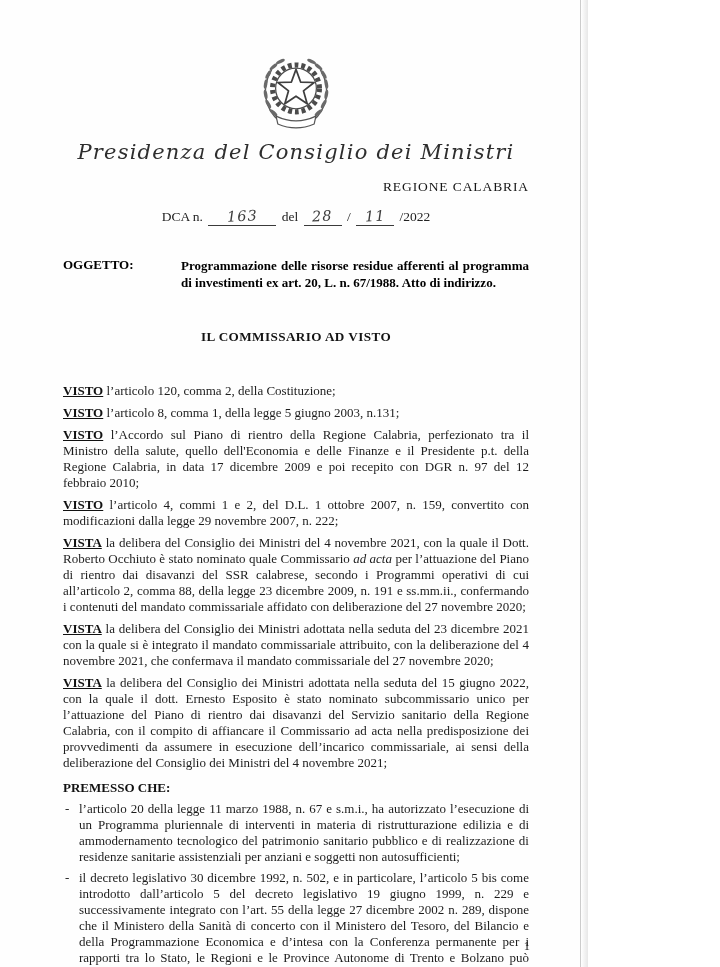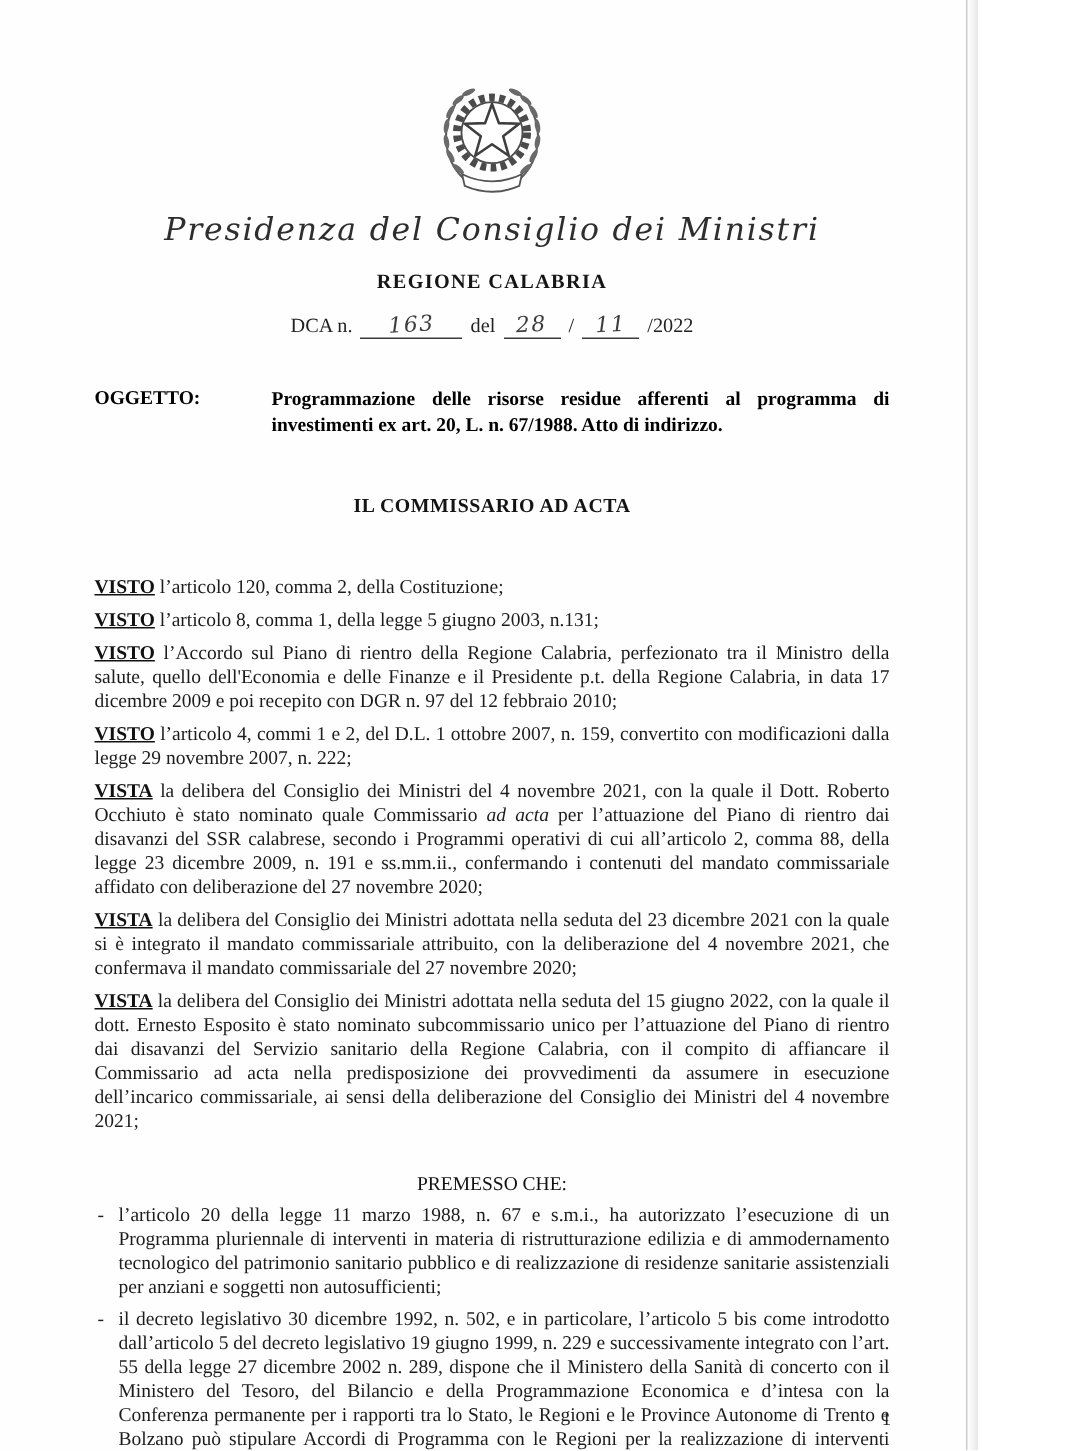--- a/index.html
+++ b/index.html
@@ -1,53 +1,53 @@
 <!DOCTYPE html>
 <html><head>
 <meta charset="utf-8">
 <style>
   html,body { margin:0; padding:0; background:#ffffff; }
   .page {
-    position:relative; width:652px; height:967px; background:#fefefe;
+    position:relative; width:588px; height:967px; background:#fefefe;
     font-family:"Liberation Serif", serif; color:#1c1c1c; overflow:hidden;
   }
   .scan-edge {
     position:absolute; top:0; right:0; width:7px; height:100%;
     background:linear-gradient(to right,#ffffff,#e7e7e7);
     border-left:1px solid #cccccc;
   }
   .content { padding:0 59px 0 63px; }
   .center { text-align:center; }
   .emblem-wrap { margin-top:52px; }
   .script-title {
     font-family:"DejaVu Serif", serif; font-style:italic;
     font-size:21px; letter-spacing:1.2px; color:#2e2e2e; margin-top:6px;
   }
   .region-title {
-    font-weight:bold; font-size:13.5px; letter-spacing:0.9px; margin-top:15px; color:#151515;
+    font-weight:normal; font-size:13.5px; letter-spacing:0.9px; margin-top:15px; color:#151515;text-align:right;
   }
   .dca-line { margin-top:13px; font-size:13.5px; color:#222; }
   .dca-field {
     display:inline-block; border-bottom:1.3px solid #3a3a3a; text-align:center; margin:0 2px;
   }
   .dca-field.num { width:68px; }
   .dca-field.sm { width:38px; }
   .hand {
     display:inline-block; font-family:"DejaVu Serif", serif; font-style:italic;
     font-size:14.5px; color:#3d3d3d; transform:rotate(-3deg); letter-spacing:1px;
   }
   .dca-year { font-weight:normal; }
   .oggetto { display:flex; margin-top:31px; font-weight:bold; font-size:13px; color:#000000; }
   .oggetto-label { flex:none; width:86px; }
   .oggetto-text { text-align:justify; line-height:17px;margin-left:32px; }
   .heading { text-align:center; font-weight:bold; font-size:13.2px; letter-spacing:0.4px; margin-top:38px; color:#141414; }
   .body-text { margin-top:38px; }
   .para { text-align:justify; font-size:13px; line-height:16px; margin-top:6px; }
   .para b { color:#111;text-decoration:underline; }
-  .premesso-heading { font-weight:normal; font-size:13px; margin-top:26px; color:#111;text-align:center; }
+  .premesso-heading { font-weight:bold; font-size:13px; margin-top:9px; color:#111; }
   .bullet { position:relative; padding-left:16px; text-align:justify; font-size:13px; line-height:16px; margin-top:5px; }
   .bullet .dash { position:absolute; left:2px; top:0; }
   .page-num { position:absolute; right:58px; bottom:13px; font-size:12.5px; color:#222; }
 </style>
 </head>
 <body>
 
 <div class="page">
 
   <div class="content">
@@ -90,21 +90,21 @@
         <span class="dca-field sm"><span class="hand">11</span></span>
         <span class="dca-year">/2022</span>
       </div>
     </div>
 
     <div class="oggetto">
       <div class="oggetto-label">OGGETTO:</div>
       <div class="oggetto-text">Programmazione delle risorse residue afferenti al programma di investimenti ex art. 20, L. n. 67/1988. Atto di indirizzo.</div>
     </div>
 
-    <div class="heading">IL COMMISSARIO AD ACTA</div>
+    <div class="heading">IL COMMISSARIO AD VISTO</div>
 
     <div class="body-text">
       <div class="para" style="margin-top:0"><b>VISTO</b><span> l’articolo 120, comma 2, della Costituzione;</span></div>
       <div class="para"><b>VISTO</b><span> l’articolo 8, comma 1, della legge 5 giugno 2003, n.131;</span></div>
       <div class="para"><b>VISTO</b><span> l’Accordo sul Piano di rientro della Regione Calabria, perfezionato tra il Ministro della salute, quello dell'Economia e delle Finanze e il Presidente p.t. della Regione Calabria, in data 17 dicembre 2009 e poi recepito con DGR n. 97 del 12 febbraio 2010;</span></div>
       <div class="para"><b>VISTO</b><span> l’articolo 4, commi 1 e 2, del D.L. 1 ottobre 2007, n. 159, convertito con modificazioni dalla legge 29 novembre 2007, n. 222;</span></div>
       <div class="para"><b>VISTA</b><span> la delibera del Consiglio dei Ministri del 4 novembre 2021, con la quale il Dott. Roberto Occhiuto è stato nominato quale Commissario </span><i>ad acta</i><span> per l’attuazione del Piano di rientro dai disavanzi del SSR calabrese, secondo i Programmi operativi di cui all’articolo 2, comma 88, della legge 23 dicembre 2009, n. 191 e ss.mm.ii., confermando i contenuti del mandato commissariale affidato con deliberazione del 27 novembre 2020;</span></div>
       <div class="para"><b>VISTA</b><span> la delibera del Consiglio dei Ministri adottata nella seduta del 23 dicembre 2021 con la quale si è integrato il mandato commissariale attribuito, con la deliberazione del 4 novembre 2021, che confermava il mandato commissariale del 27 novembre 2020;</span></div>
       <div class="para"><b>VISTA</b><span> la delibera del Consiglio dei Ministri adottata nella seduta del 15 giugno 2022, con la quale il dott. Ernesto Esposito è stato nominato subcommissario unico per l’attuazione del Piano di rientro dai disavanzi del Servizio sanitario della Regione Calabria, con il compito di affiancare il Commissario ad acta nella predisposizione dei provvedimenti da assumere in esecuzione dell’incarico commissariale, ai sensi della deliberazione del Consiglio dei Ministri del 4 novembre 2021;</span></div>
 

